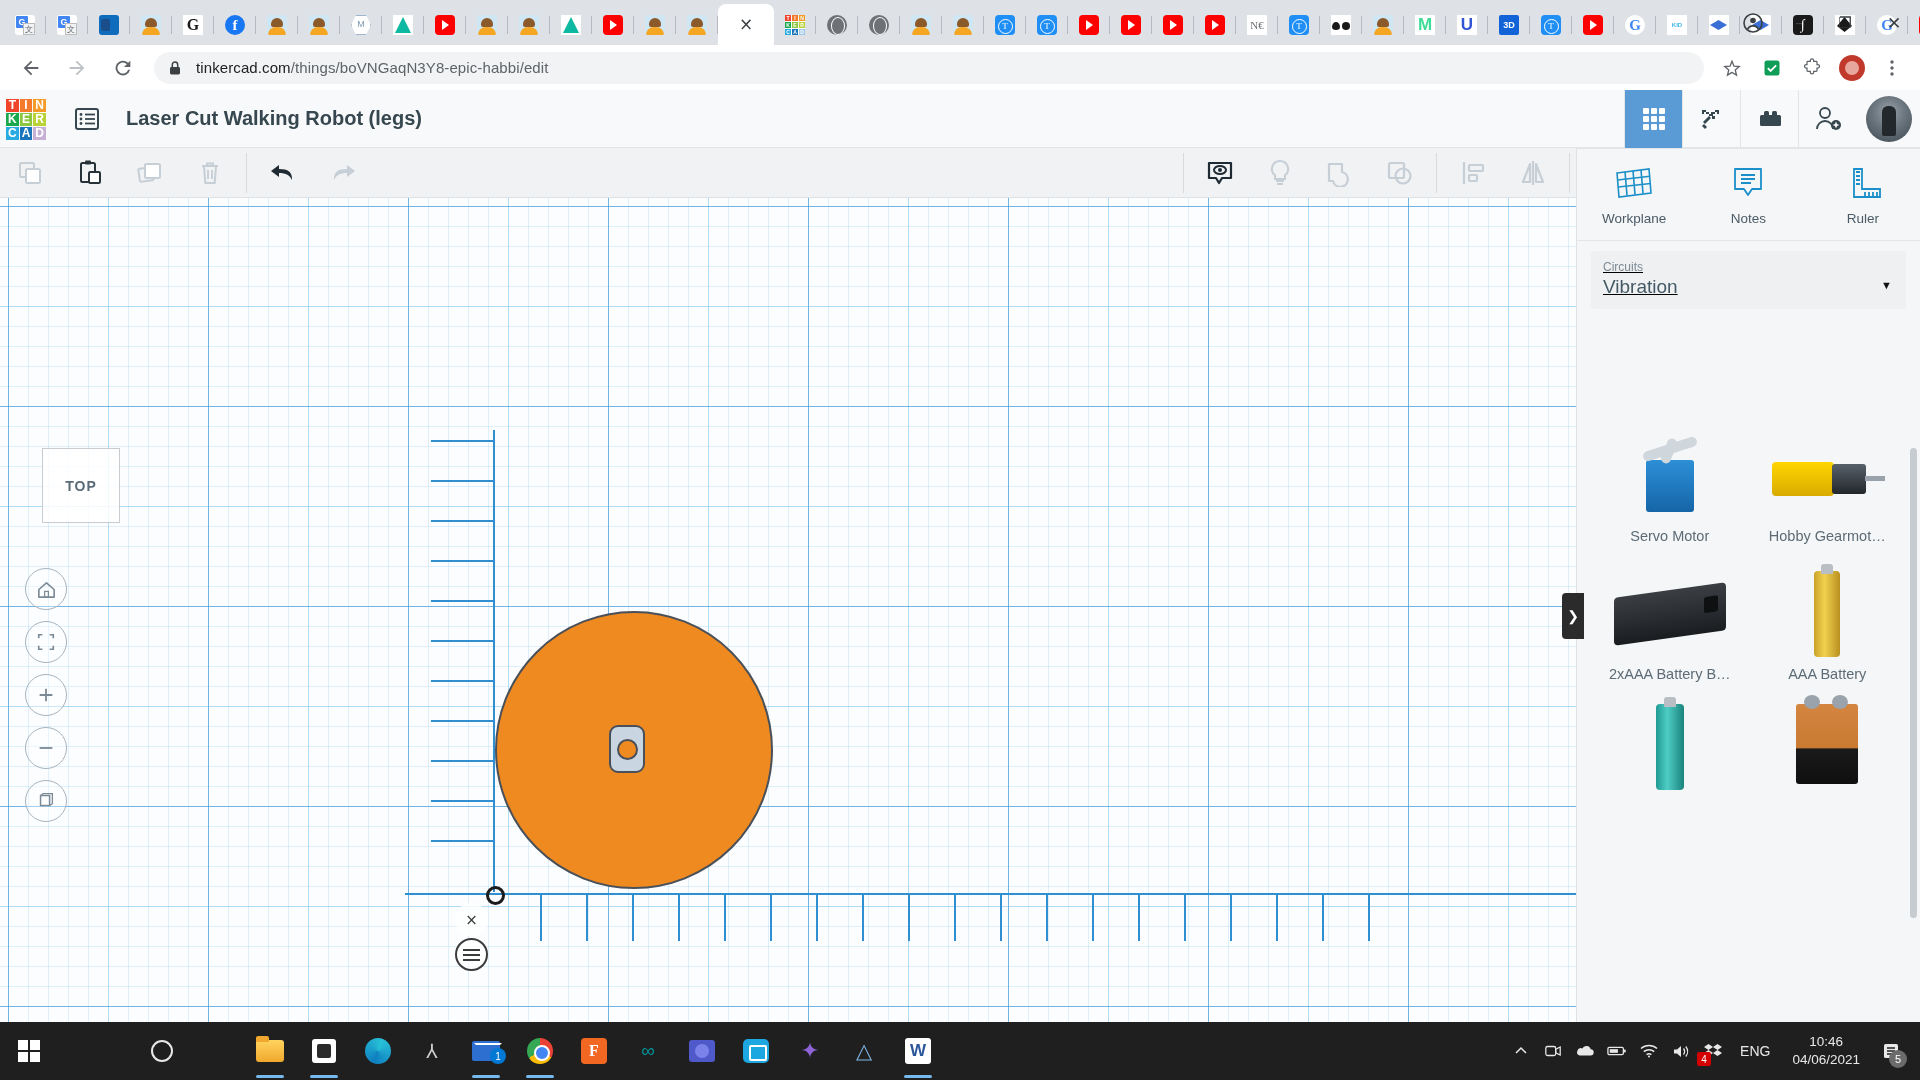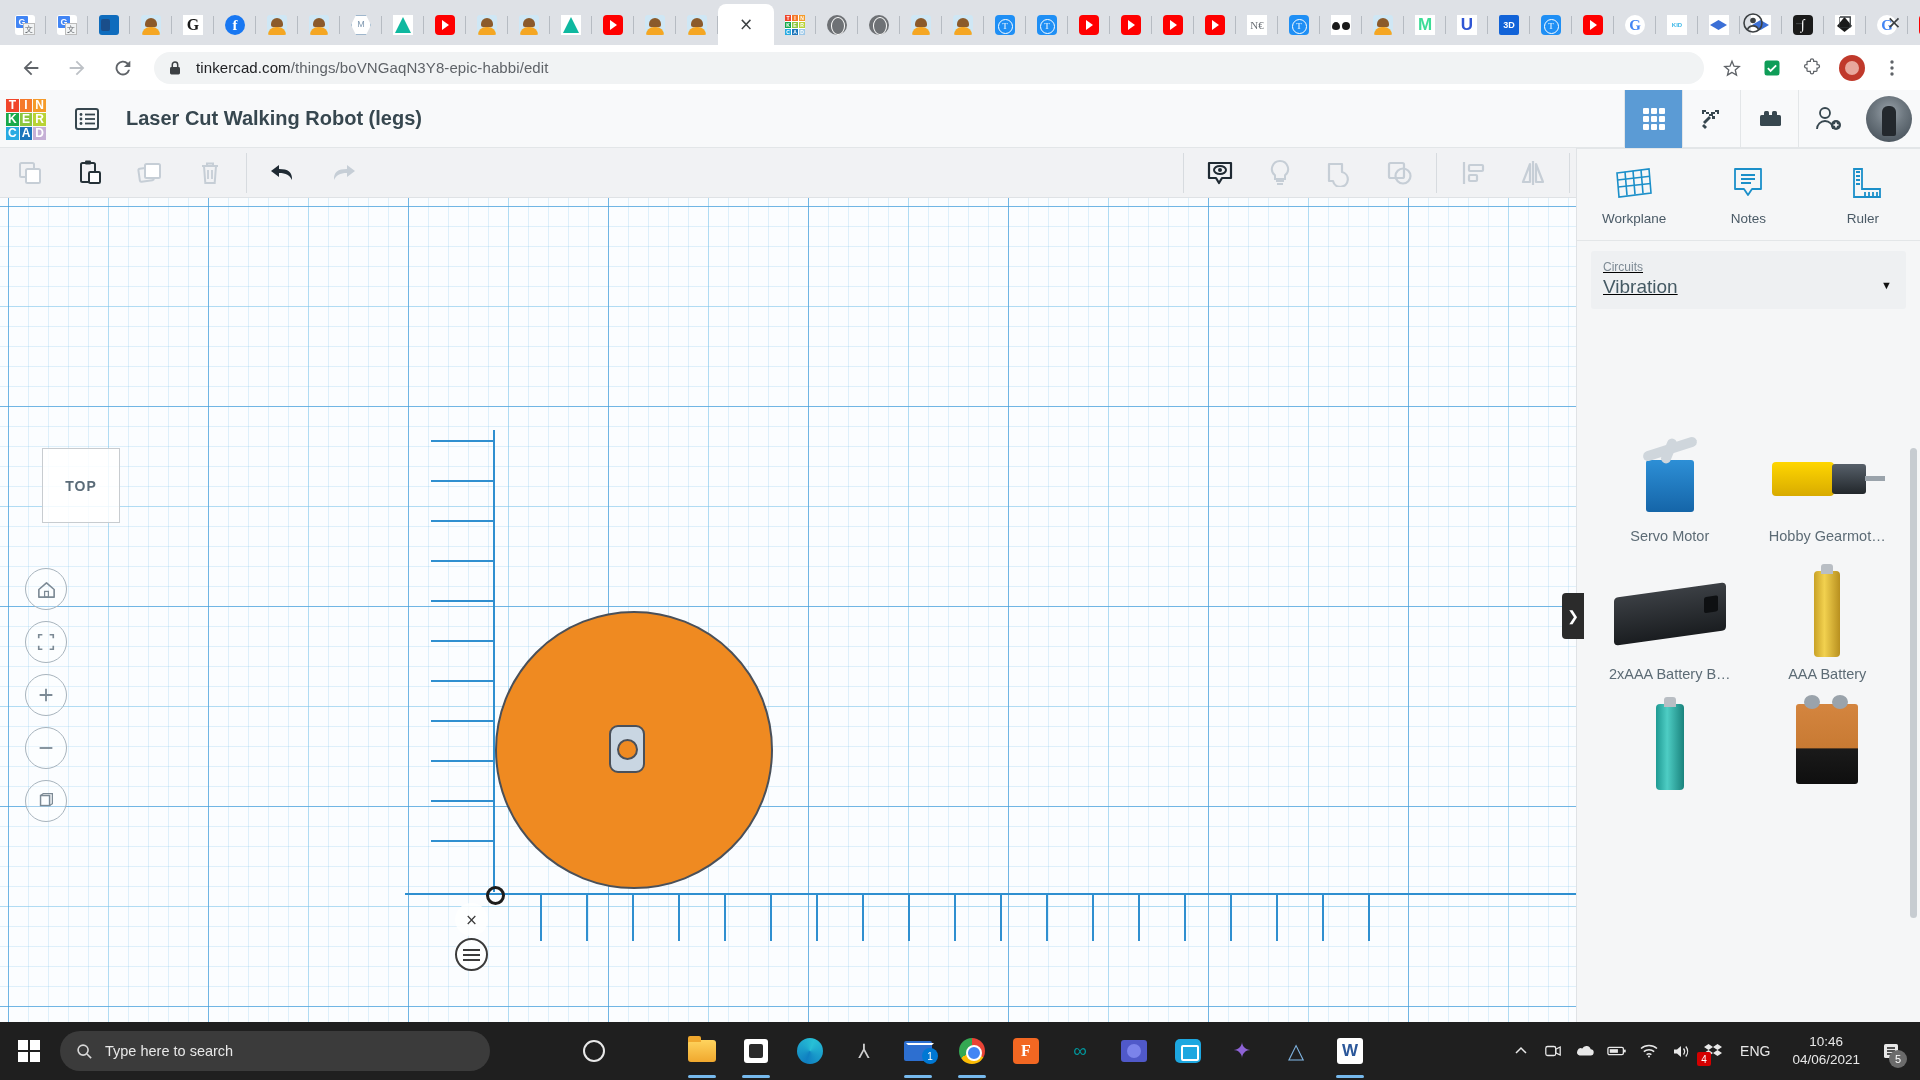--- a/index.html
+++ b/index.html
@@ -879,27 +879,20 @@
 
 <div class="taskbar">
   <div class="tb-start">
     <div class="win-logo">
         <i></i>
         <i></i>
         <i></i>
         <i></i>
       </div>
   </div>
-  <div class="tb-search">
-    <svg width="17" height="17" viewBox="0 0 18 18">
-        <circle cx="7.5" cy="7.5" r="5.3" fill="none" stroke="#d8d8d8" stroke-width="1.7"></circle>
-        <path d="M11.6 11.6L16 16" stroke="#d8d8d8" stroke-width="1.7"></path>
-      </svg>
-    <span>Type here to search</span>
-  </div>
   <div class="tb-apps" id="taskbar-apps">
       <div class="tb-app">
         <div class="a-cortana"></div>
       </div>
       <div class="tb-app">
         <div class="a-taskview"></div>
       </div>
       <div class="tb-app open">
         <div class="a-explorer"></div>
       </div>

